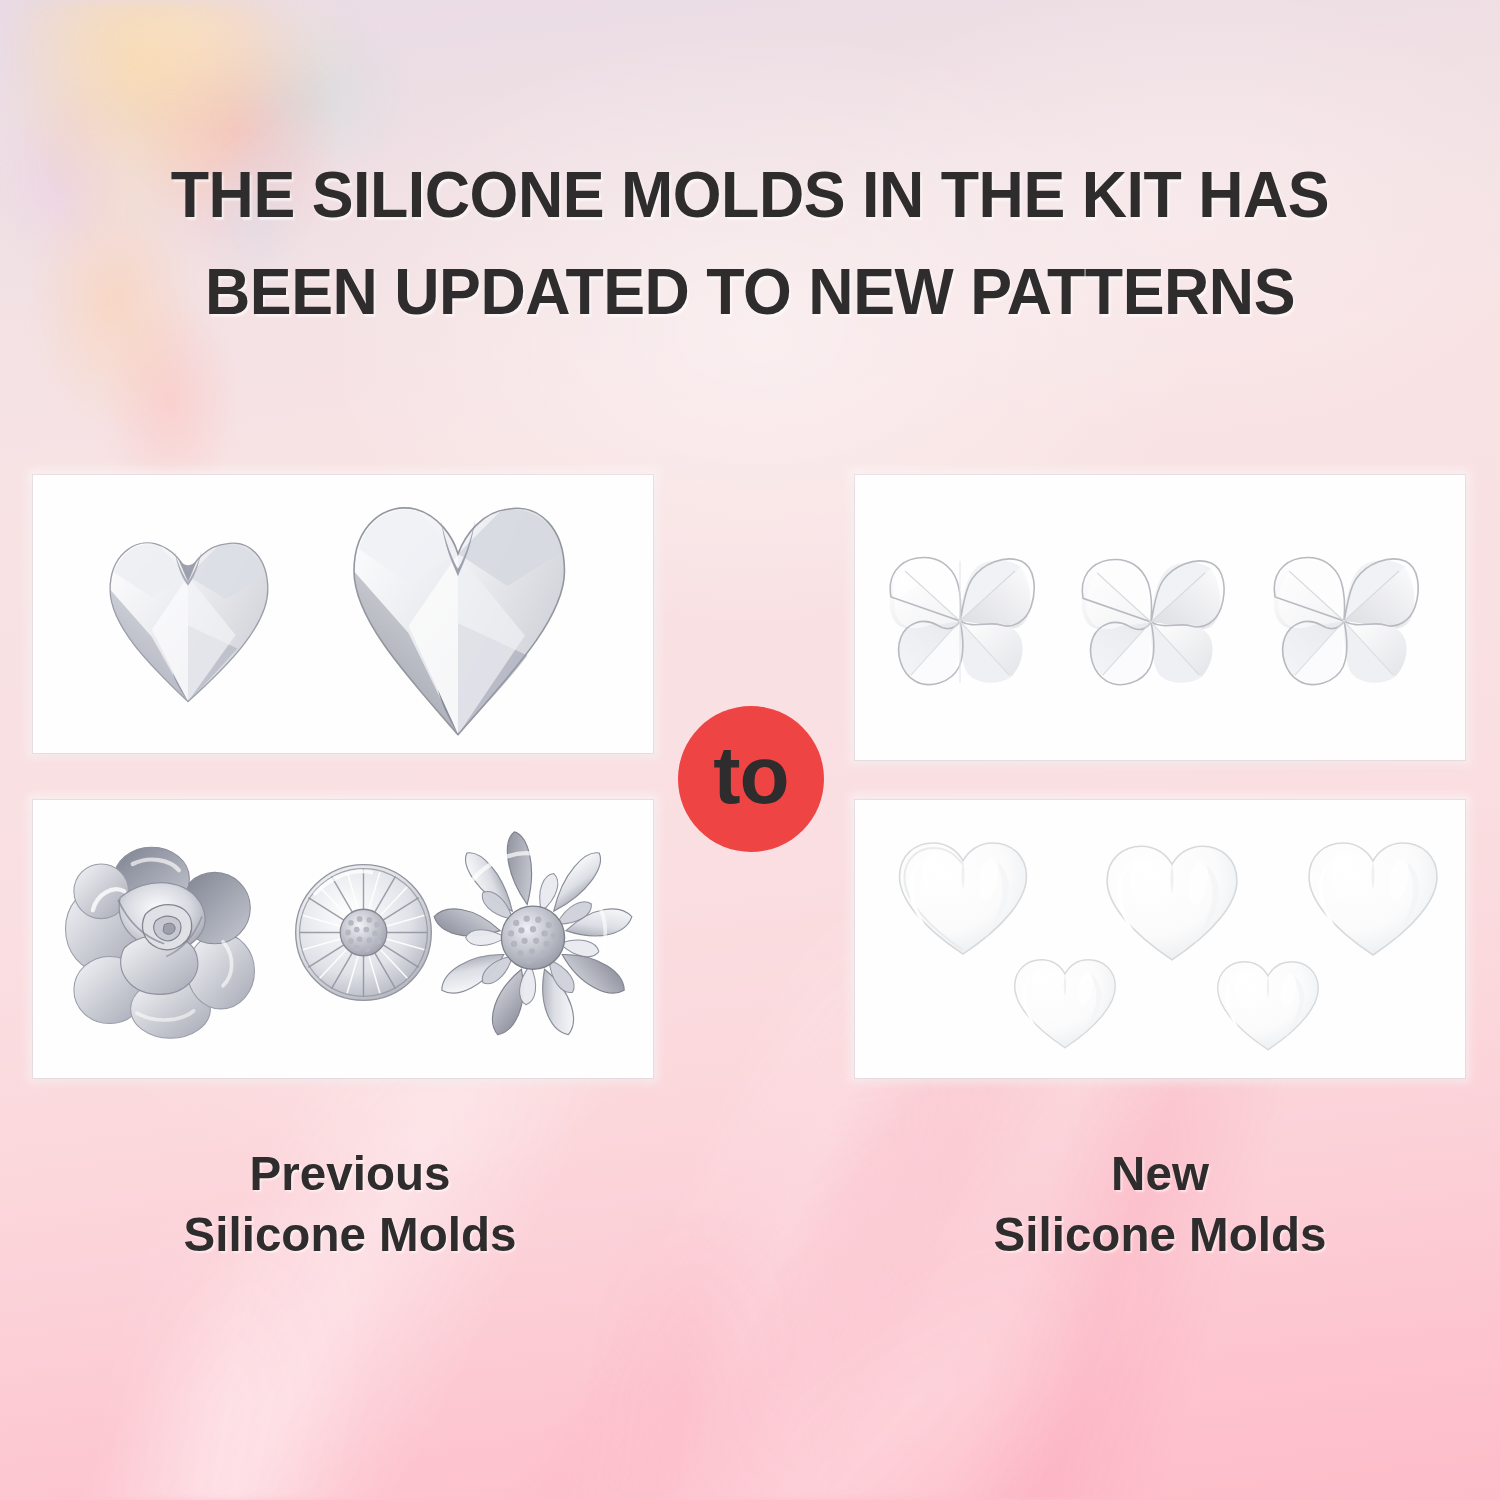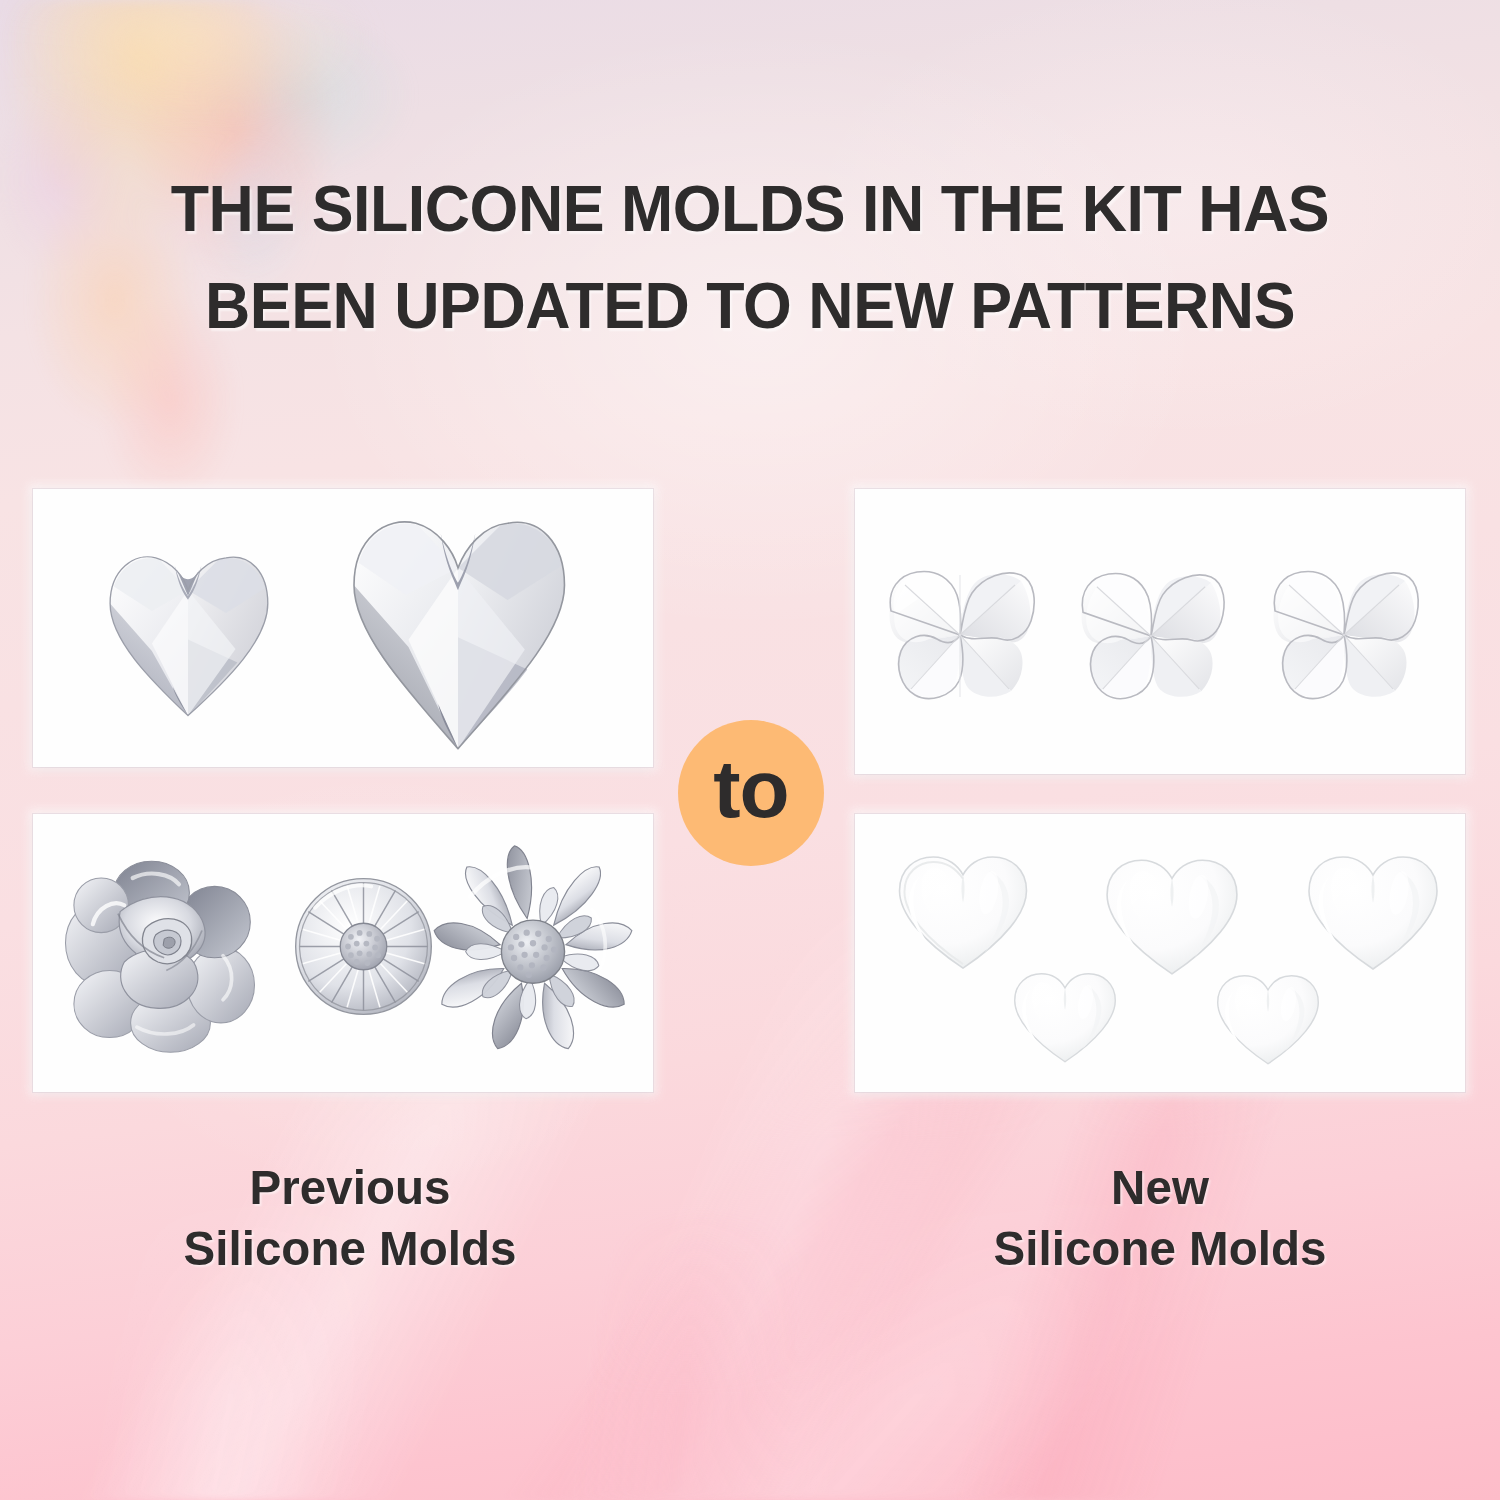--- a/index.html
+++ b/index.html
@@ -69,21 +69,21 @@
       linear-gradient(100deg, rgba(255,255,255,0) 20%, rgba(255,255,255,.30) 27%, rgba(255,255,255,0) 35%),
       linear-gradient(96deg,  rgba(253,192,206,0) 44%, rgba(251,176,192,.34) 50%, rgba(253,192,206,0) 57%),
       linear-gradient(131deg, rgba(255,255,255,0) 70%, rgba(255,255,255,.26) 76%, rgba(255,255,255,0) 83%);
     opacity:.9;
     -webkit-mask-image: linear-gradient(to bottom, rgba(0,0,0,0) 80%, rgba(0,0,0,1) 93%);
             mask-image: linear-gradient(to bottom, rgba(0,0,0,0) 80%, rgba(0,0,0,1) 93%);
     filter: blur(5px);
   }
 
   
-  #content{ position:absolute; inset:0; z-index:2;margin-top:14px; }
+  #content{ position:absolute; inset:0; z-index:2; }
 
   
   .headline{
     position:absolute; left:0; right:0; top:146px;
     text-align:center;
     color:#2e2c2c;
     font-weight:bold;
     font-size:65px;
     line-height:97px;
     letter-spacing:-0.5px;
@@ -114,21 +114,21 @@
   #panel-new-bfly    { left:855px; top:475px;  width:610px; height:285px; }
   #panel-new-hearts  { left:855px; top:800px;  width:610px; height:278px; }
 
   .moldfig{ position:absolute; }
   .moldfig svg{ display:block; width:100%; height:100%; overflow:visible; }
 
   
   #to-badge{
     position:absolute; left:678px; top:706px;
     width:146px; height:146px; border-radius:50%;
-    background:#fdba74;
+    background:#ef4444;
     display:flex; align-items:center; justify-content:center;
     z-index:5;
   }
   #to-badge span{
     color:#2e2c2c; font-weight:bold; font-size:82px;
     line-height:1; letter-spacing:-1px;
     transform:translateY(-4px);
   }
 
   

